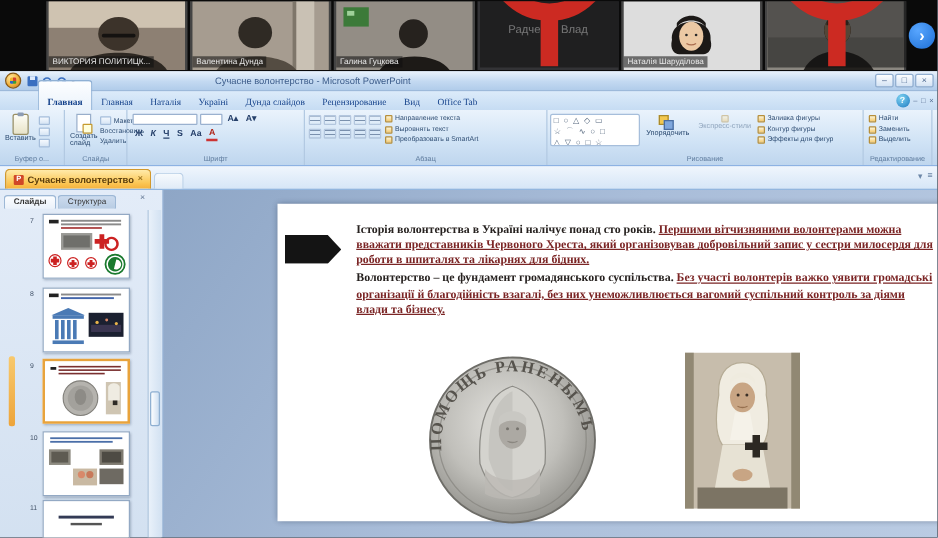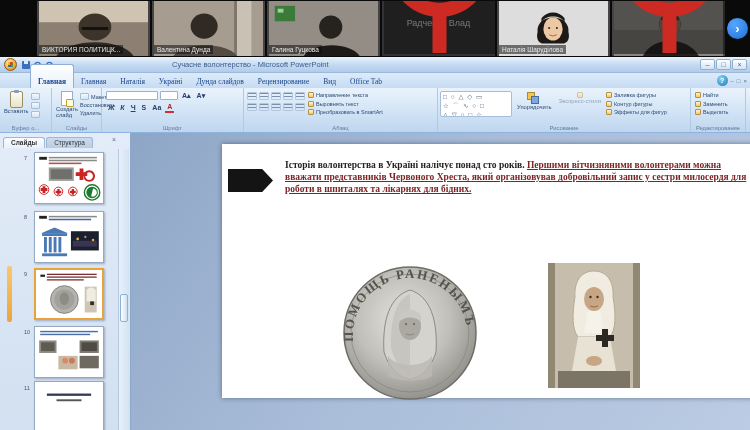--- a/index.html
+++ b/index.html
@@ -400,20 +400,32 @@
             <span>Заменить</span>
           </div>
         <div class="minitxt">
             <span class="tinysq"></span>
             <span>Выделить</span>
           </div>
         <div class="glabel">Редактирование</div>
       </div>
     </div>
 
+    <div class="otbar">
+      <div class="otab">
+        <span class="ppt-ic">P</span>
+        <span>Сучасне волонтерство</span>
+        <span class="otab-x">×</span>
+      </div>
+      <div class="otab-stub"></div>
+      <div class="ot-right">
+        <span>▾</span>
+        <span>≡</span>
+      </div>
+    </div>
 
     <div class="bodyrow">
 
       <div class="left-pane">
         <div class="pane-tabs">
           <span class="ptab active">Слайды</span>
           <span class="ptab">Структура</span>
           <span class="pane-x">×</span>
         </div>
 
@@ -511,20 +523,21 @@
         </div>
       </div>
 
       <div class="slide-area">
         <div class="slide">
 
           <div class="blk-arrow"></div>
 
           <div class="slide-text">
             <p><span class="plain">Історія волонтерства в Україні налічує понад сто років. </span><span class="link">Першими вітчизняними волонтерами можна вважати представників Червоного Хреста, який організовував добровільний запис у сестри милосердя для роботи в шпиталях та лікарнях для бідних.</span></p>
+            <p><span class="plain">Волонтерство – це фундамент громадянського суспільства. </span><span class="link">Без участі волонтерів важко уявити громадські організації й благодійність взагалі, без них унеможливлюється вагомий суспільний контроль за діями влади та бізнесу.</span></p>
           </div>
 
           <svg class="medal" viewBox="0 0 144 140">
             <defs>
               <radialGradient id="mg" cx="45%" cy="40%" r="65%">
                 <stop offset="0%" stop-color="#e3e2de"></stop>
                 <stop offset="55%" stop-color="#c0bfba"></stop>
                 <stop offset="100%" stop-color="#8b8a85"></stop>
               </radialGradient>
             </defs>

